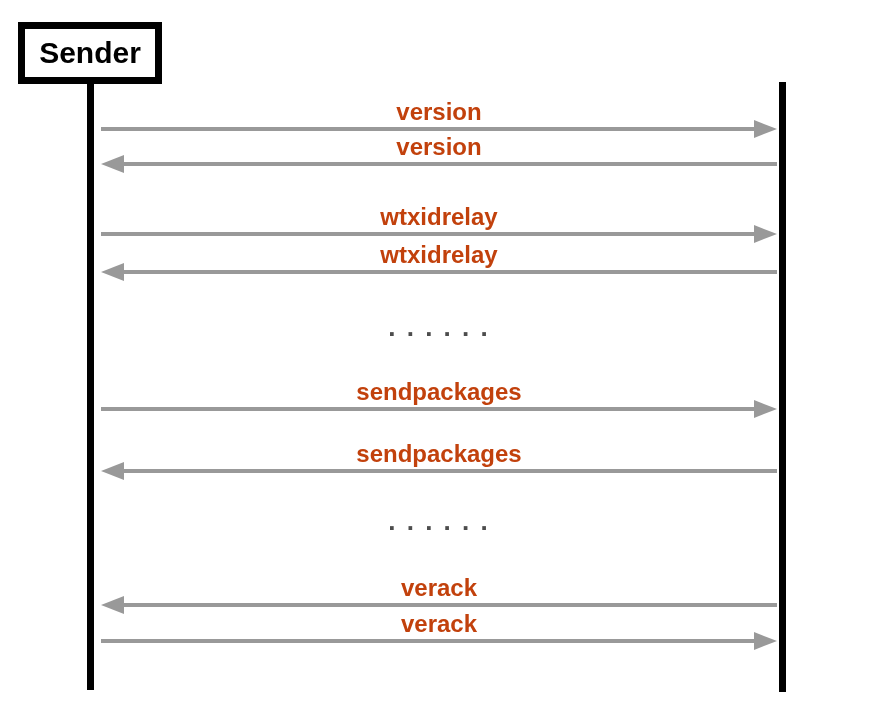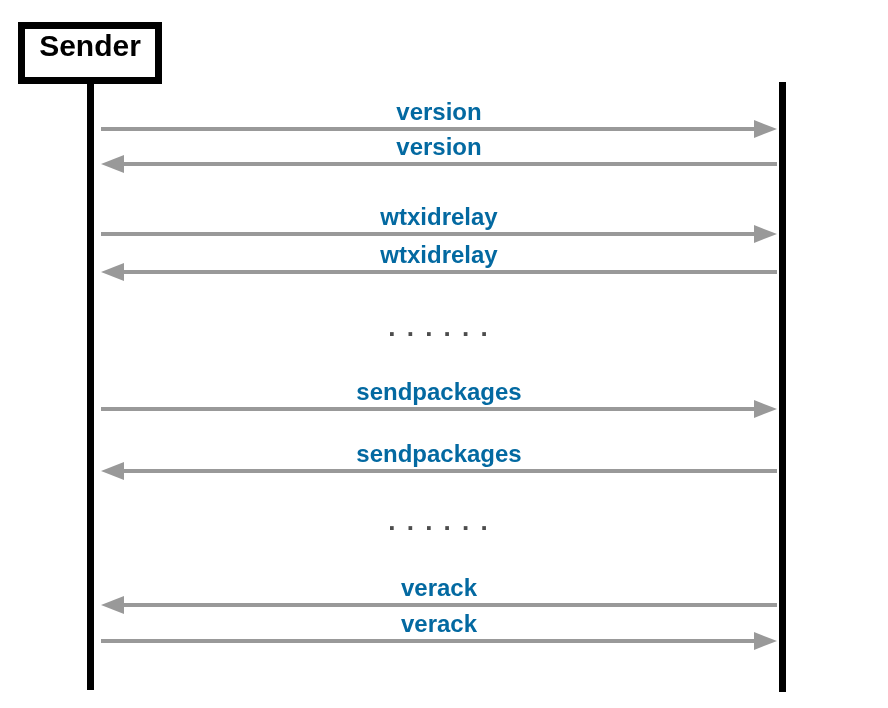--- a/index.html
+++ b/index.html
@@ -16,21 +16,21 @@
     overflow: hidden;
   }
 
   
   .actor-box {
     position: absolute;
     box-sizing: border-box;
     border: 7px solid #000000;
     background: #ffffff;
     display: flex;
-    align-items: flex-start;
+    align-items: center;
     justify-content: center;
     font-size: 30px;
     font-weight: bold;
     color: #000000;
   }
   .actor-sender   { left: 18px;  top: 22px; width: 144px; height: 62px; }
   .actor-receiver { left: 695px; top: 20px; width: 170px; height: 63px; }
 
   
   .lifeline {
@@ -49,21 +49,21 @@
     height: 18px;
   }
   .msg-label {
     position: absolute;
     bottom: 14px;
     left: 0;
     width: 100%;
     text-align: center;
     font-size: 24px;
     font-weight: bold;
-    color: #0369a1;
+    color: #c2410c;
     line-height: 1;
     white-space: nowrap;
   }
   .msg-line {
     position: absolute;
     top: 7px;
     height: 4px;
     background: #999999;
   }
   .arrowhead {

